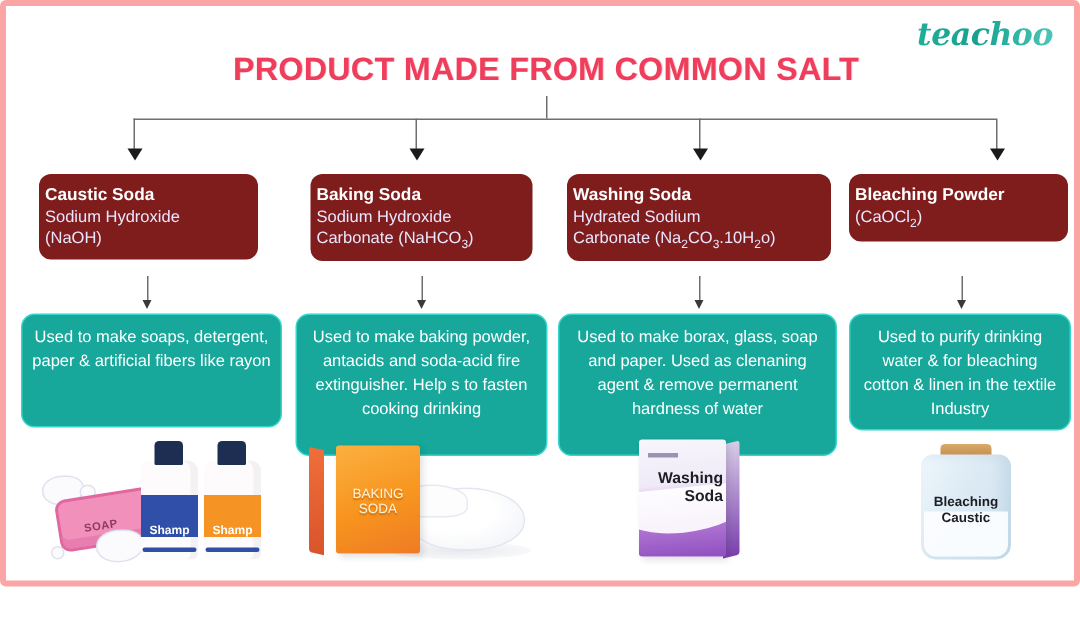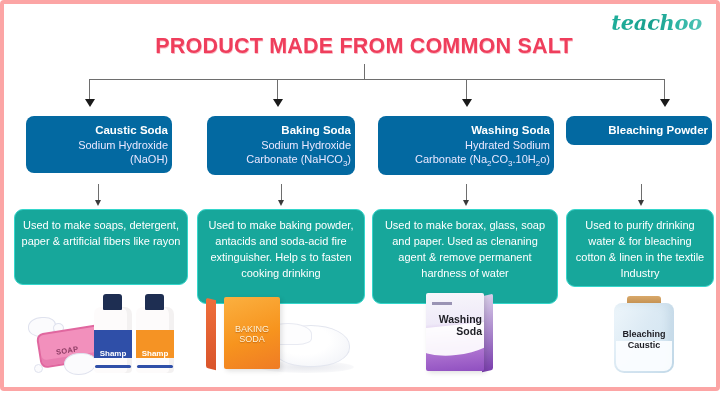--- a/index.html
+++ b/index.html
@@ -109,24 +109,24 @@
     border-right: 3.5px solid transparent;
     border-top: 6px solid #3a3a3a;
     margin-left: -3px;
   }
 
   
   .purple-box {
     position: absolute;
     top: 112px;
     box-sizing: border-box;
-    background: #0369a1;
+    background: #7f1d1d;
     border-radius: 8px;
     color: #ffffff;
-    text-align: right;
+    text-align: left;
     padding: 7px 4px 6px;
     line-height: 1.25;
   }
   .purple-box .pname {
     font-weight: bold;
     font-size: 11.5px;
     display: block;
     margin-bottom: 2px;
     color: #ffffff;
   }
@@ -503,20 +503,21 @@
     </div>
     <div class="ws-bar"></div>
     <div class="ws-text">
       <span>Washing</span><br>
       <span>Soda</span>
     </div>
   </div>
 
   <div class="purple-box" style="left:562px; width:146px;">
     <span class="pname">Bleaching Powder</span>
+    <span class="pchem">(CaOCl<sub>2</sub>)</span>
   </div>
   <div class="mid-drop" style="left:637px;"></div>
   <div class="mid-head" style="left:637px;"></div>
   <div class="teal-box" style="left:562px; height:78px; width:148px;">Used to purify drinking water &amp; for bleaching cotton &amp; linen in the textile Industry</div>
 
   <div class="art" id="art-bleach">
     <div class="jar-lid"></div>
     <div class="jar-neck"></div>
     <div class="jar"></div>
     <div class="jar-fill"></div>

